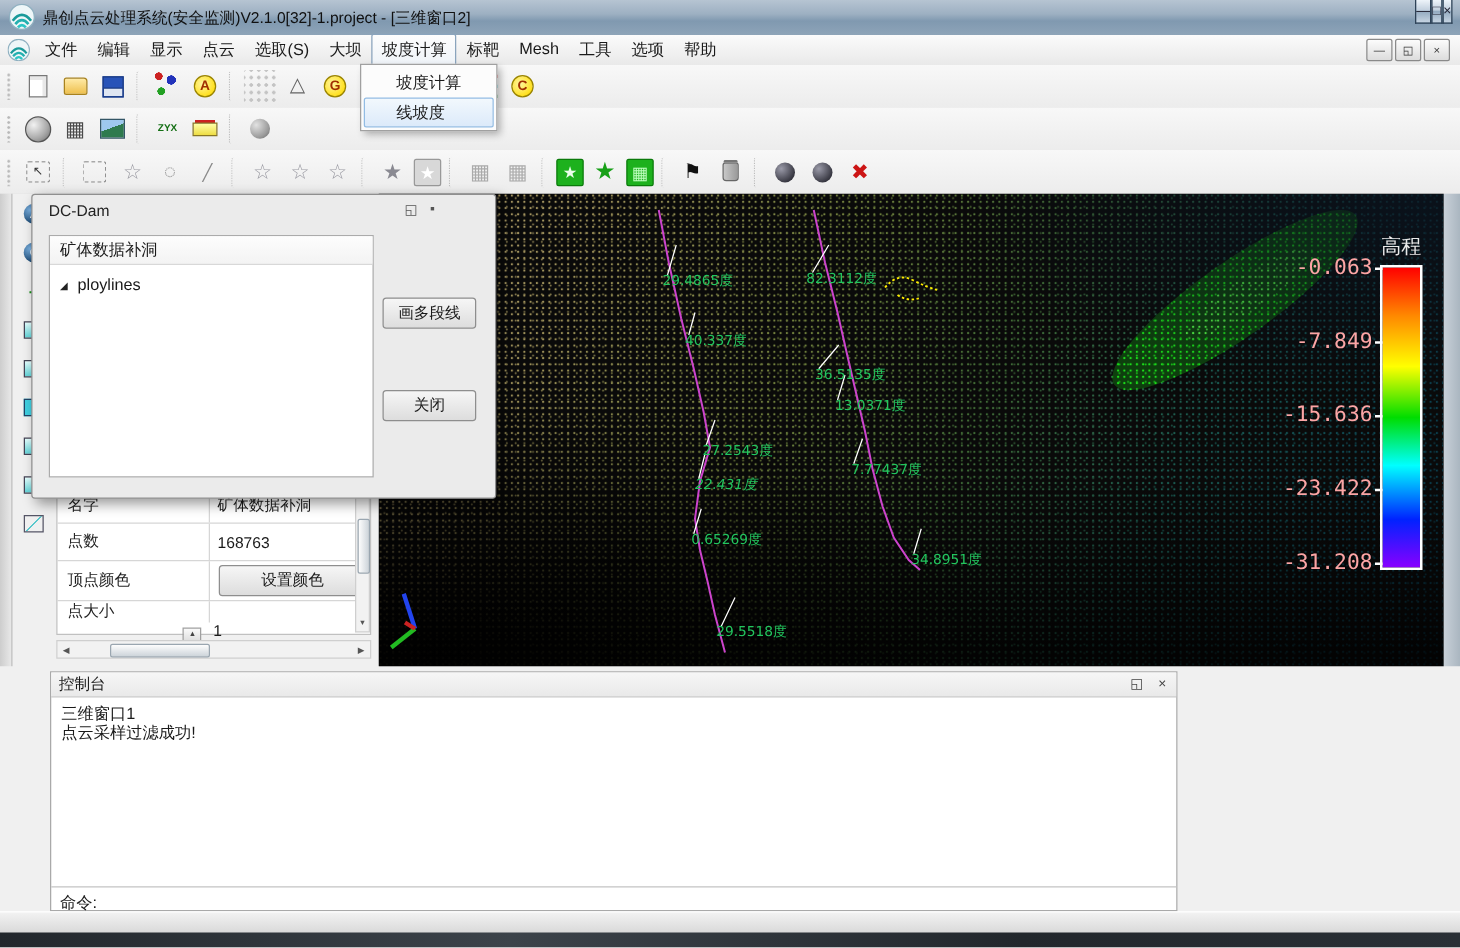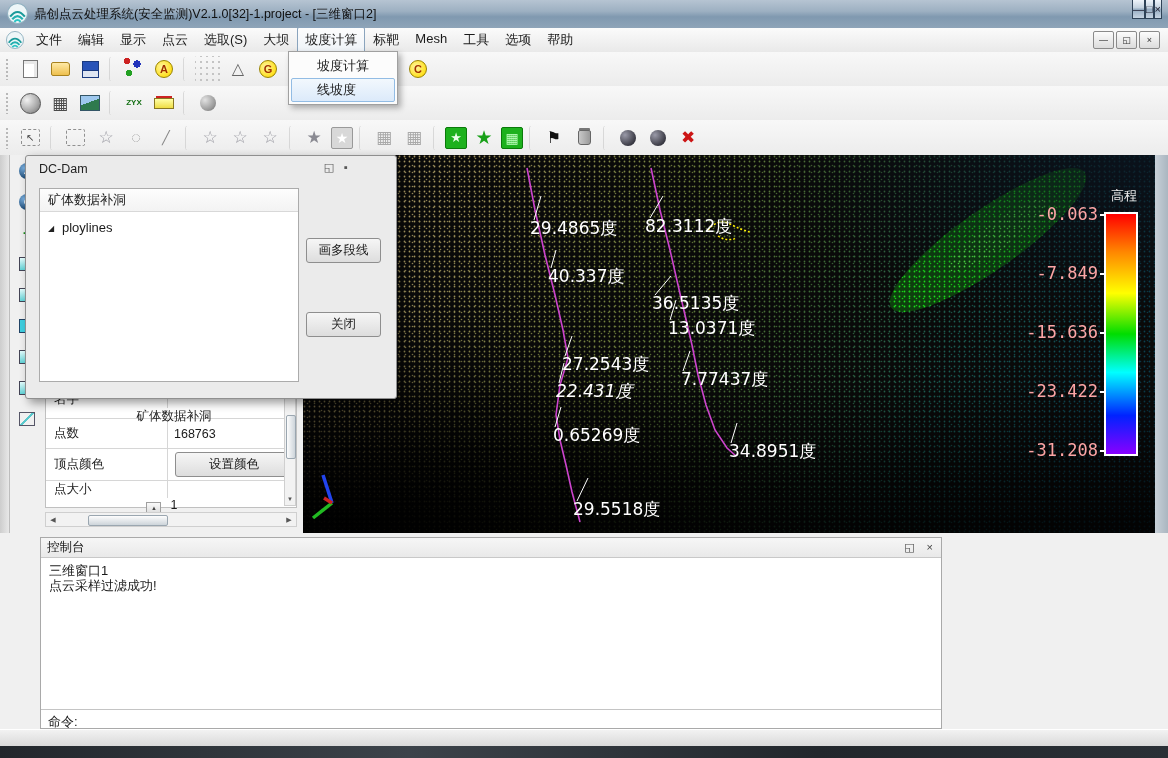--- a/index.html
+++ b/index.html
@@ -131,45 +131,45 @@
   .ic-cube-wire::before{content:"";width:14px;height:12px;border:1px solid #556;
     background:linear-gradient(135deg,transparent 46%,#59c8cc 46% 54%,transparent 54%);}
 
   
   #props{left:45px;top:235px;width:252px;height:118px;background:#fff;border:1px solid #c0c0c0;box-sizing:border-box;}
   .prow{display:flex;border-bottom:1px solid #d6d6d6;align-items:center;}
   .prow:last-child{border-bottom:none;flex-direction:column;}
   .pcell-l{width:122px;padding-left:8px;box-sizing:border-box;border-right:1px solid #d6d6d6;
     font-size:12.5px;color:#222;align-self:stretch;display:flex;align-items:center;}
   .pcell-v{flex:1;padding-left:6px;font-size:12.5px;display:flex;align-items:center;position:relative;}
-  .r-name{height:27px;flex-direction:column;} .r-count{height:29px;} .r-color{height:31px;} .r-size{height:29px;}
+  .r-name{height:27px;} .r-count{height:29px;} .r-color{height:31px;} .r-size{height:29px;}
   .win-btn{border:1px solid #8e8e8e;border-radius:3px;background:linear-gradient(#f6f6f6,#ddd);
     font-size:12.5px;display:flex;align-items:center;justify-content:center;}
   #btn-setcolor{width:116px;height:23px;margin-left:1px;}
   #spinner{display:flex;flex-direction:column;position:absolute;right:16px;top:4px;}
   .spin-btn{width:13px;height:10px;border:1px solid #a0a0a0;background:linear-gradient(#fafafa,#ddd);
     font-size:6px;display:flex;align-items:center;justify-content:center;color:#444;}
   #props-vscroll{left:284px;top:237px;width:12px;height:114px;background:#f2f2f2;border:1px solid #cfcfcf;box-sizing:border-box;}
   #props-vthumb{position:absolute;left:1px;top:22px;width:8px;height:42px;background:linear-gradient(90deg,#fdfdfd,#cdd4da);
     border:1px solid #9aa6b0;border-radius:2px;}
   #props-vdown{position:absolute;left:0;bottom:0;width:10px;height:12px;font-size:6px;color:#555;
     display:flex;align-items:center;justify-content:center;}
   #props-hscroll{left:45px;top:357px;width:252px;height:15px;background:#f2f2f2;border:1px solid #cfcfcf;
     box-sizing:border-box;display:flex;align-items:center;}
   .hs-arrow{width:14px;font-size:7px;color:#555;text-align:center;}
   #props-hthumb{position:absolute;left:42px;top:2px;width:78px;height:9px;
     background:linear-gradient(#fdfdfd,#cdd4da);border:1px solid #9aa6b0;border-radius:2px;}
 
   
   #viewport{left:303px;top:0;width:852px;height:378px;background:#0a0a0a;overflow:hidden;}
   #right-strip{left:1155px;top:0;width:13px;height:378px;background:linear-gradient(90deg,#c8d0d8,#aab6c0);}
-  .angle-label{position:absolute;color:#ffffff;font-size:17px;white-space:nowrap;
+  .angle-label{position:absolute;color:#22c55e;font-size:11px;white-space:nowrap;
     font-family:"DejaVu Sans","Liberation Sans",sans-serif;}
   #legend{position:absolute;right:17px;top:32px;width:120px;}
-  #legend-title{position:absolute;right:1px;top:0;color:#eaeaea;font-size:13px;}
+  #legend-title{position:absolute;right:1px;top:0;color:#eaeaea;font-size:16px;}
   #legend-bar{position:absolute;right:0;top:25px;width:30px;height:240px;border:2px solid #fff;
     background:linear-gradient(#ff0000 0%,#ff8800 16%,#ffff00 33%,#00dd00 50%,#00ffff 66%,#0022ff 84%,#8800ff 100%);}
   .legend-tick{position:absolute;right:40px;transform:translateY(-50%);color:#fca5a5;font-size:17px;
     font-family:"DejaVu Sans Mono","DejaVu Sans",monospace;}
   .legend-tick::after{content:"";position:absolute;right:-8px;top:50%;width:6px;height:2px;background:#fff;}
 
   
   #dc-dam{left:25px;top:0;width:370px;height:242px;background:#ebebeb;border:1px solid #8f8f8f;
     border-radius:3px;box-shadow:4px 4px 10px rgba(0,0,0,.4);z-index:50;text-decoration:underline;}
   #dc-dam-title{position:absolute;left:13px;top:6px;font-size:12.5px;color:#222;}

